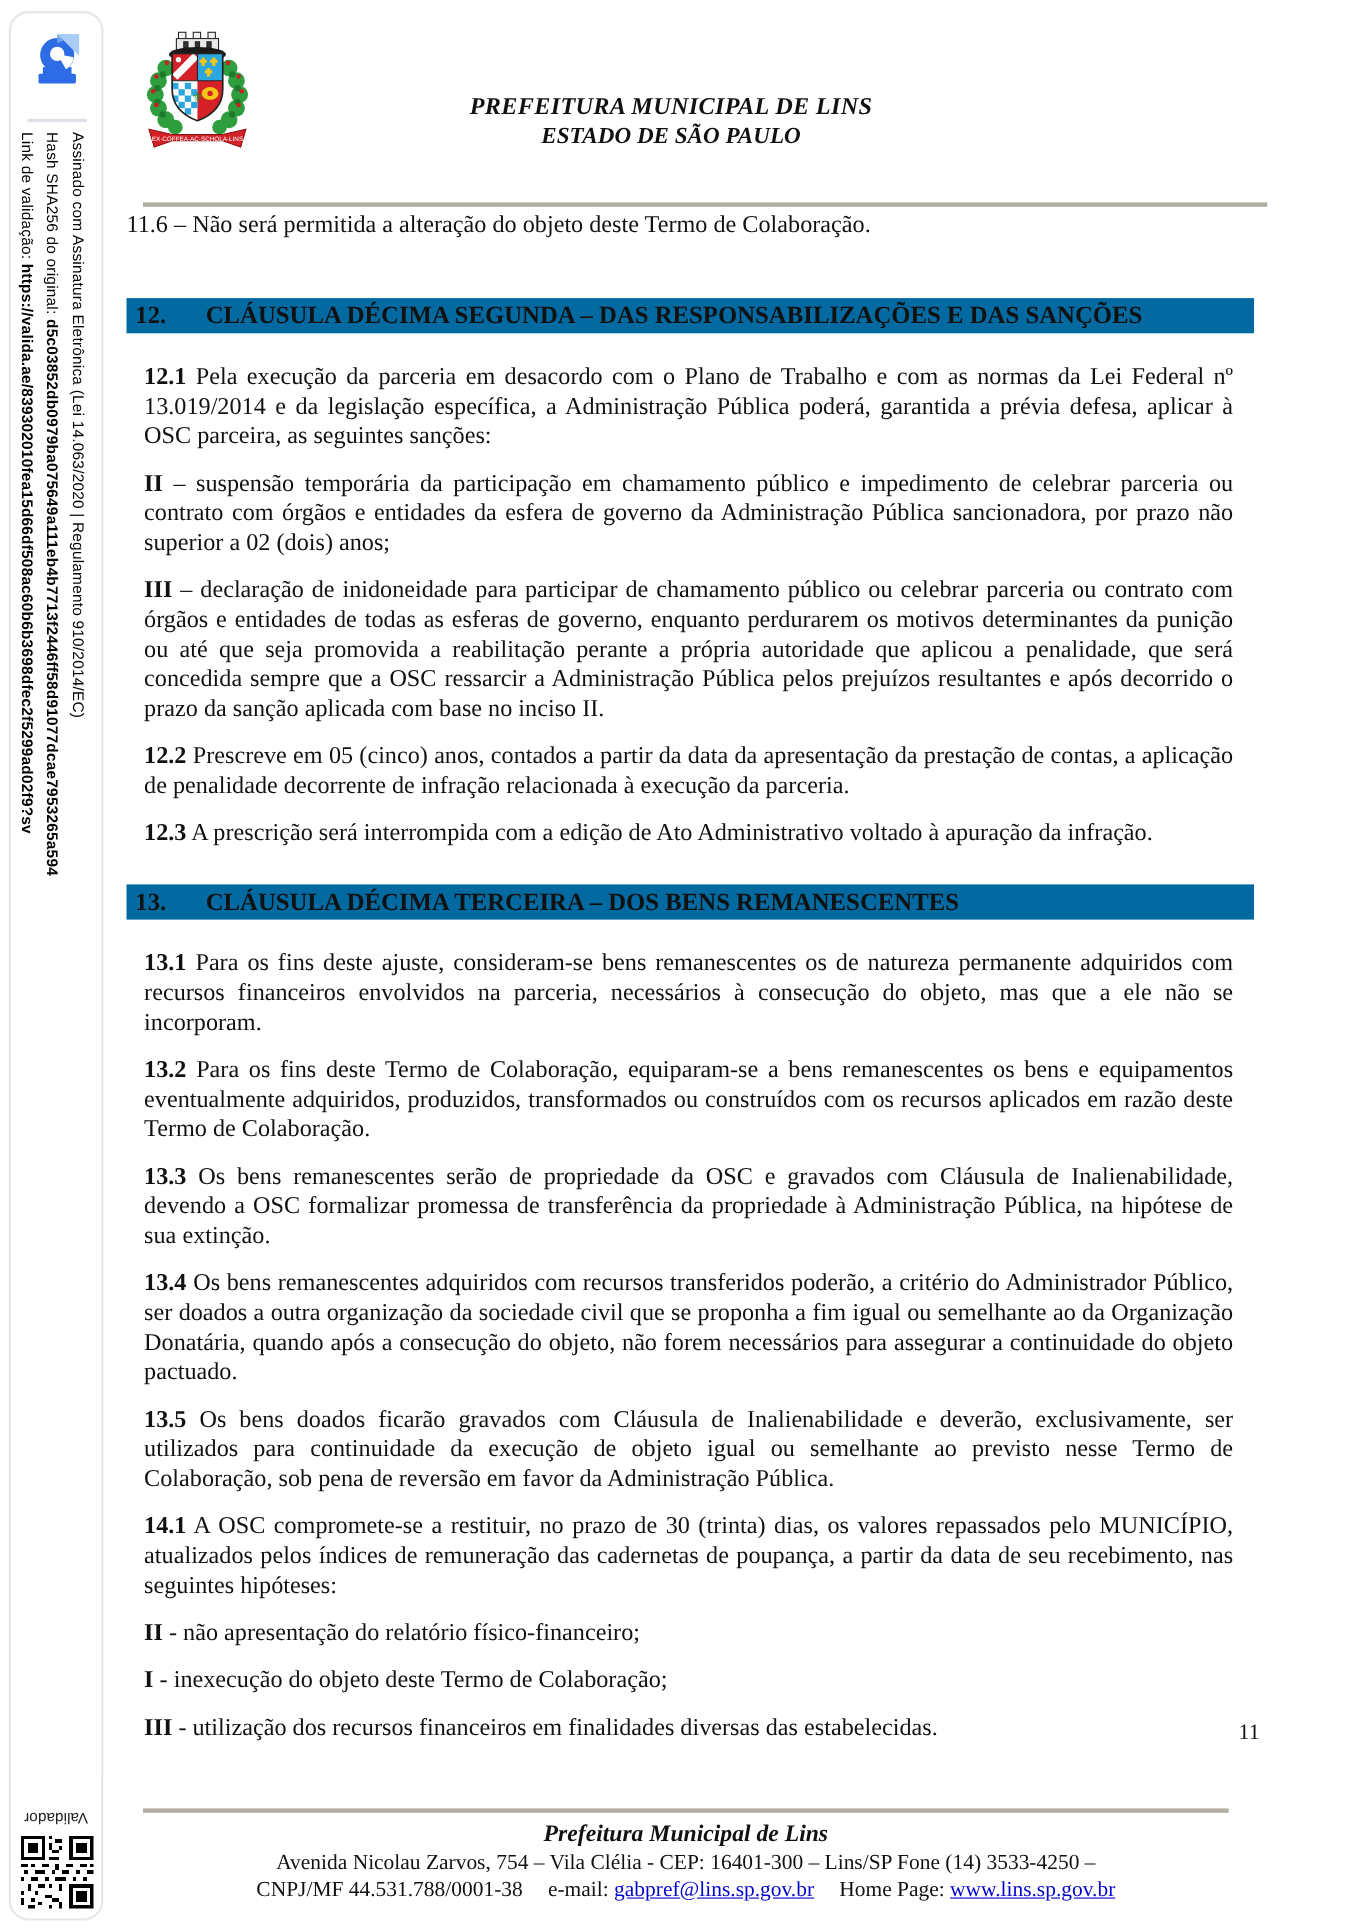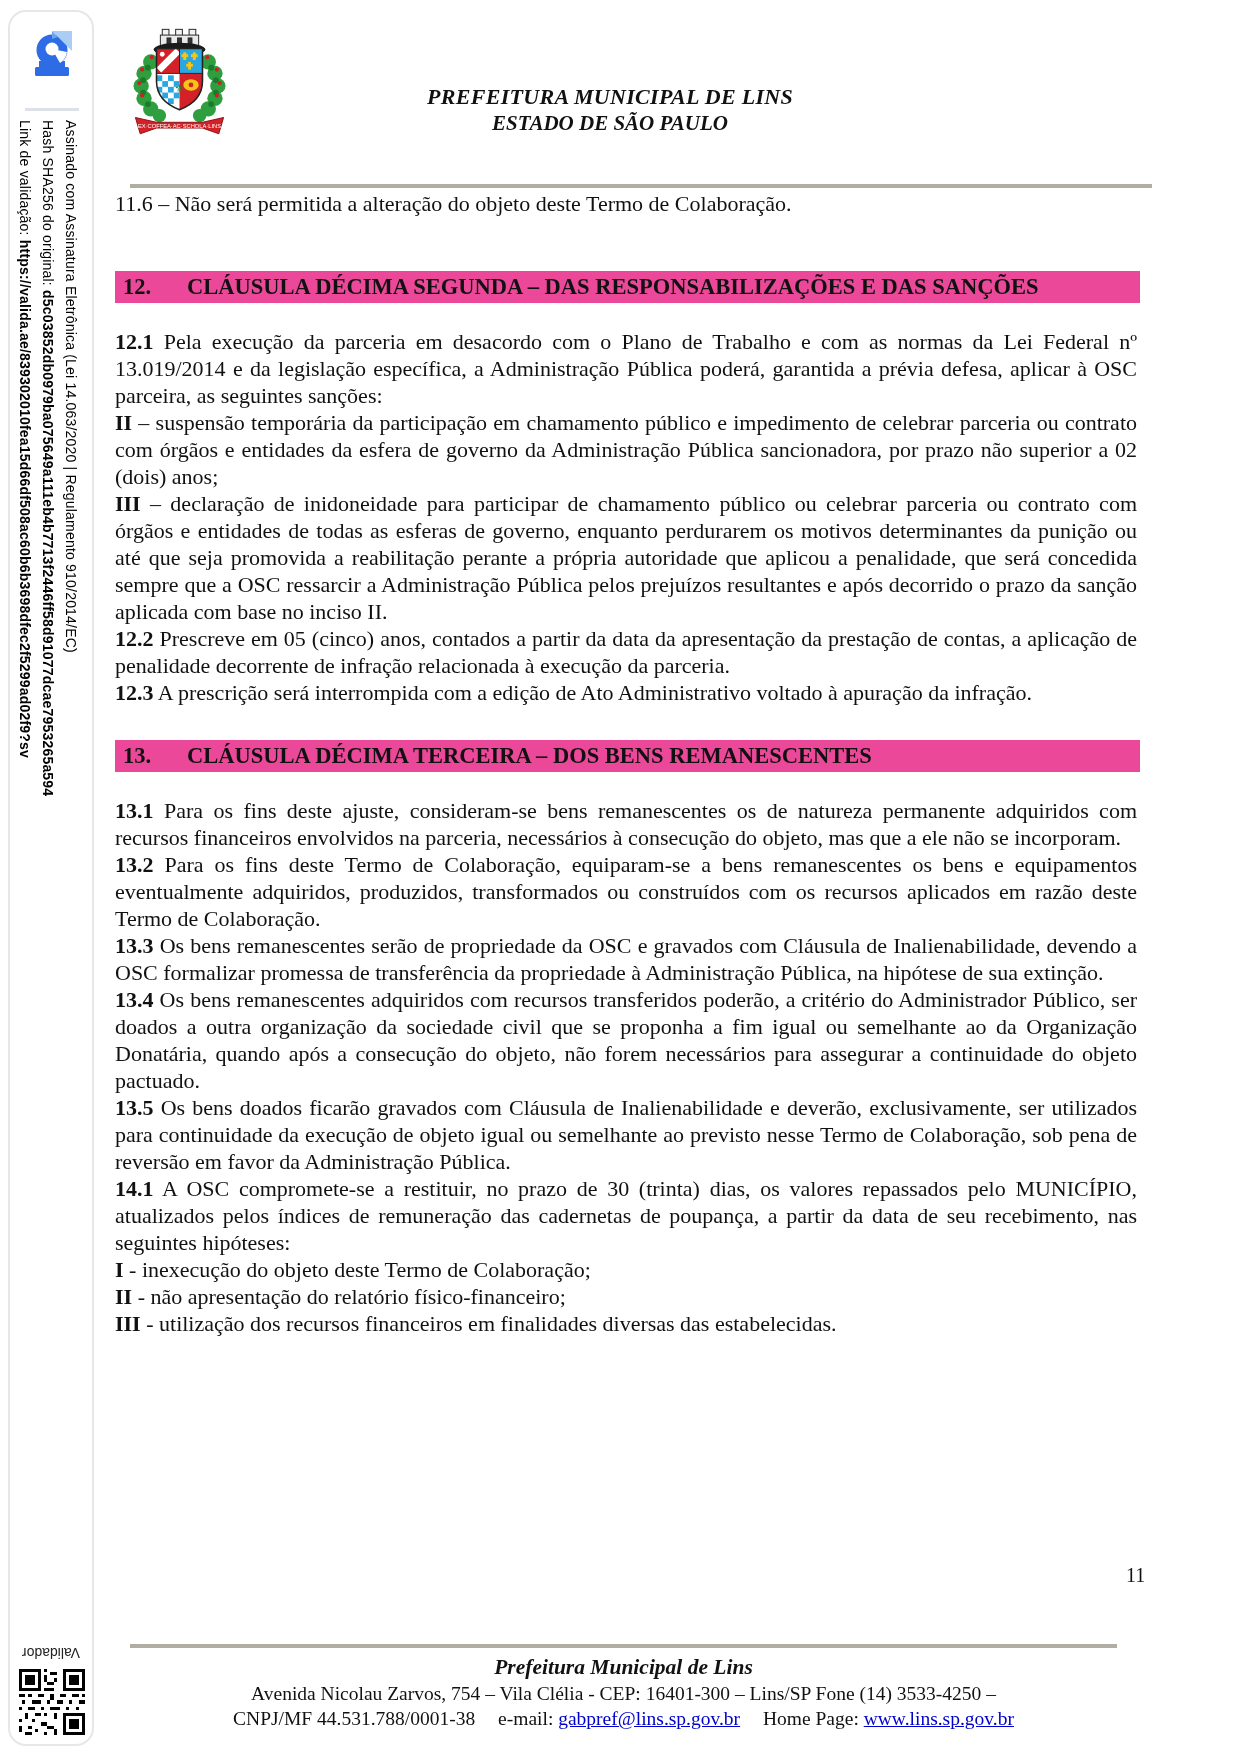--- a/index.html
+++ b/index.html
@@ -60,24 +60,24 @@
     position: absolute; left: 130px; top: 184px;
     width: 1022px; height: 4px; background: #b1ada2;
   }
 
   
   .content {
     position: absolute; left: 115px; top: 190px; width: 1022px;
     font-size: 22px; line-height: 27px;
     text-align: justify;
   }
-  .para { margin: 0; }
+  .para { margin: 16px; }
   .intro { margin: 0 0 54px 0; text-align: left; }
   .clause-bar {
-    background: #ec4899;
+    background: #0369a1;
     width: 1025px;
     margin: 34px 0 25px 0;
     padding: 2px 4px 3px 8px;
     font-weight: bold; font-size: 22.5px;
     white-space: nowrap;
     text-align: left;
   }
   .clause-bar.first { margin-top: 0; }
   .clause-num { display: inline-block; width: 64px; }
 
@@ -296,22 +296,22 @@
     </div>
     <p class="para"><b>13.1</b> <span>Para os fins deste ajuste, consideram-se bens remanescentes os de natureza permanente adquiridos com recursos financeiros envolvidos na parceria, necessários à consecução do objeto, mas que a ele não se incorporam.</span></p>
     <p class="para"><b>13.2</b> <span>Para os fins deste Termo de Colaboração, equiparam-se a bens remanescentes os bens e equipamentos eventualmente adquiridos, produzidos, transformados ou construídos com os recursos aplicados em razão deste Termo de Colaboração.</span></p>
     <p class="para"><b>13.3</b> <span>Os bens remanescentes serão de propriedade da OSC e gravados com Cláusula de Inalienabilidade, devendo a OSC formalizar promessa de transferência da propriedade à Administração Pública, na hipótese de sua extinção.</span></p>
     <p class="para"><b>13.4</b> <span>Os bens remanescentes adquiridos com recursos transferidos poderão, a critério do Administrador Público, ser doados a outra organização da sociedade civil que se proponha a fim igual ou semelhante ao da Organização Donatária, quando após a consecução do objeto, não forem necessários para assegurar a continuidade do objeto pactuado.</span></p>
     <p class="para"><b>13.5</b> <span>Os bens doados ficarão gravados com Cláusula de Inalienabilidade e deverão, exclusivamente, ser utilizados para continuidade da execução de objeto igual ou semelhante ao previsto nesse Termo de Colaboração, sob pena de reversão em favor da Administração Pública.</span></p>
   </section>
 
   <section>
     <p class="para"><b>14.1</b> <span>A OSC compromete-se a restituir, no prazo de 30 (trinta) dias, os valores repassados pelo MUNICÍPIO, atualizados pelos índices de remuneração das cadernetas de poupança, a partir da data de seu recebimento, nas seguintes hipóteses:</span></p>
+    <p class="para"><b>II</b> <span>- não apresentação do relatório físico-financeiro;</span></p>
     <p class="para"><b>I</b> <span>- inexecução do objeto deste Termo de Colaboração;</span></p>
-    <p class="para"><b>II</b> <span>- não apresentação do relatório físico-financeiro;</span></p>
     <p class="para"><b>III</b> <span>- utilização dos recursos financeiros em finalidades diversas das estabelecidas.</span></p>
   </section>
 
 </div>
 
 <div class="page-number">11</div>
 <div class="footer-rule"></div>
 <div class="footer">
   <div class="footer-title">Prefeitura Municipal de Lins</div>
   <div class="footer-line">Avenida Nicolau Zarvos, 754 – Vila Clélia - CEP: 16401-300 – Lins/SP Fone (14) 3533-4250 –</div>

